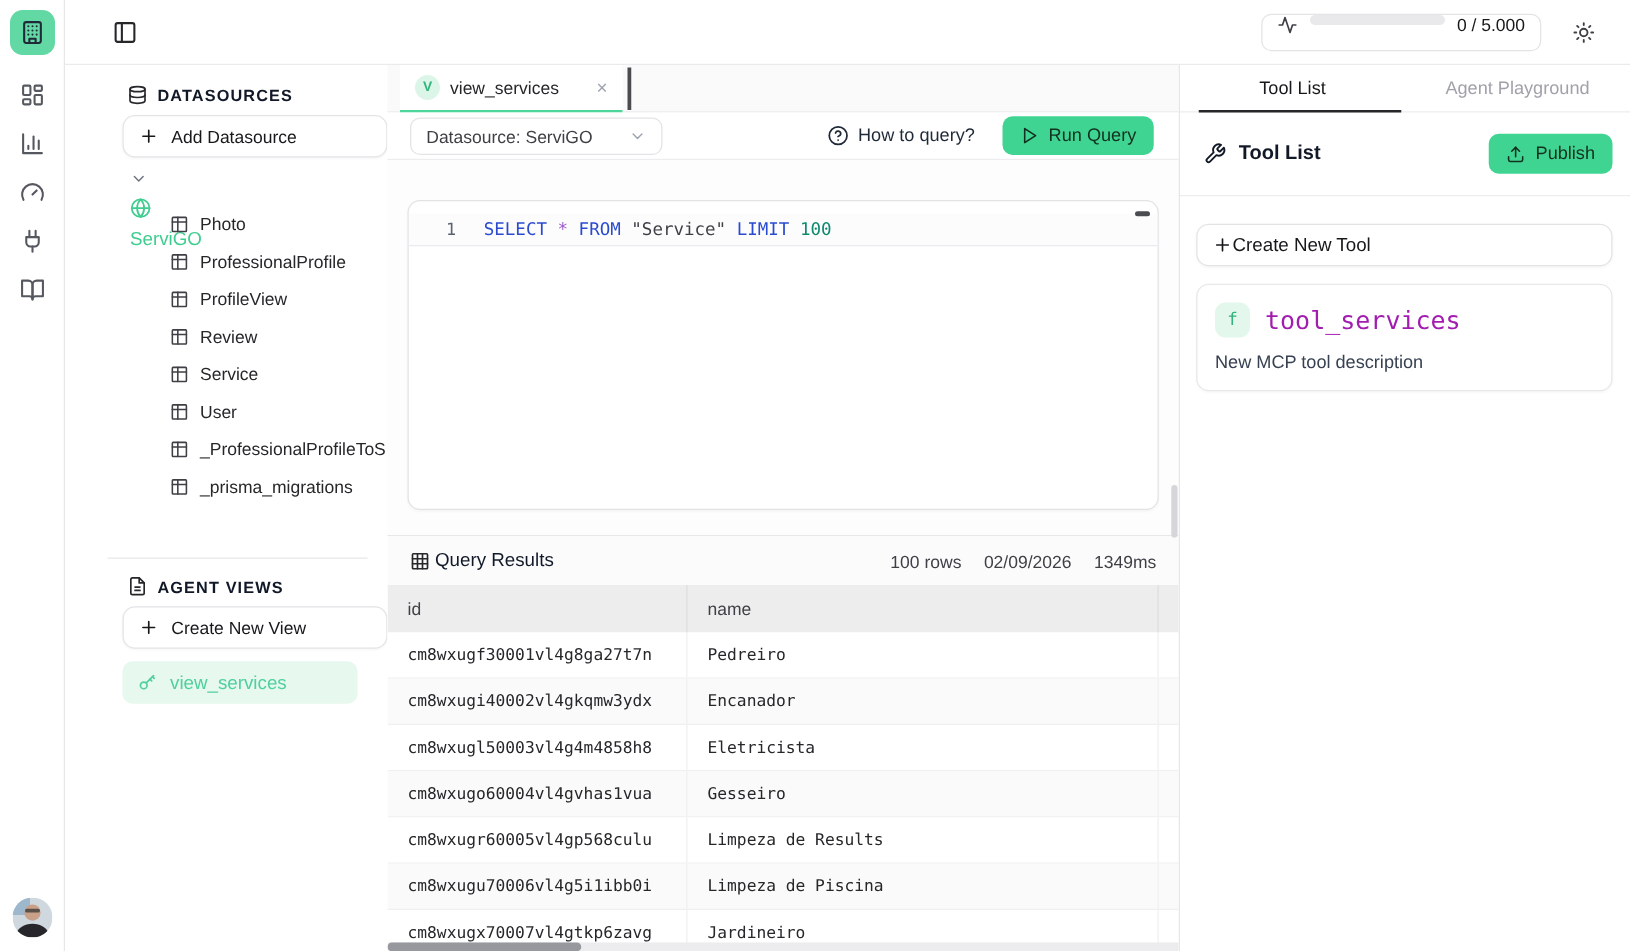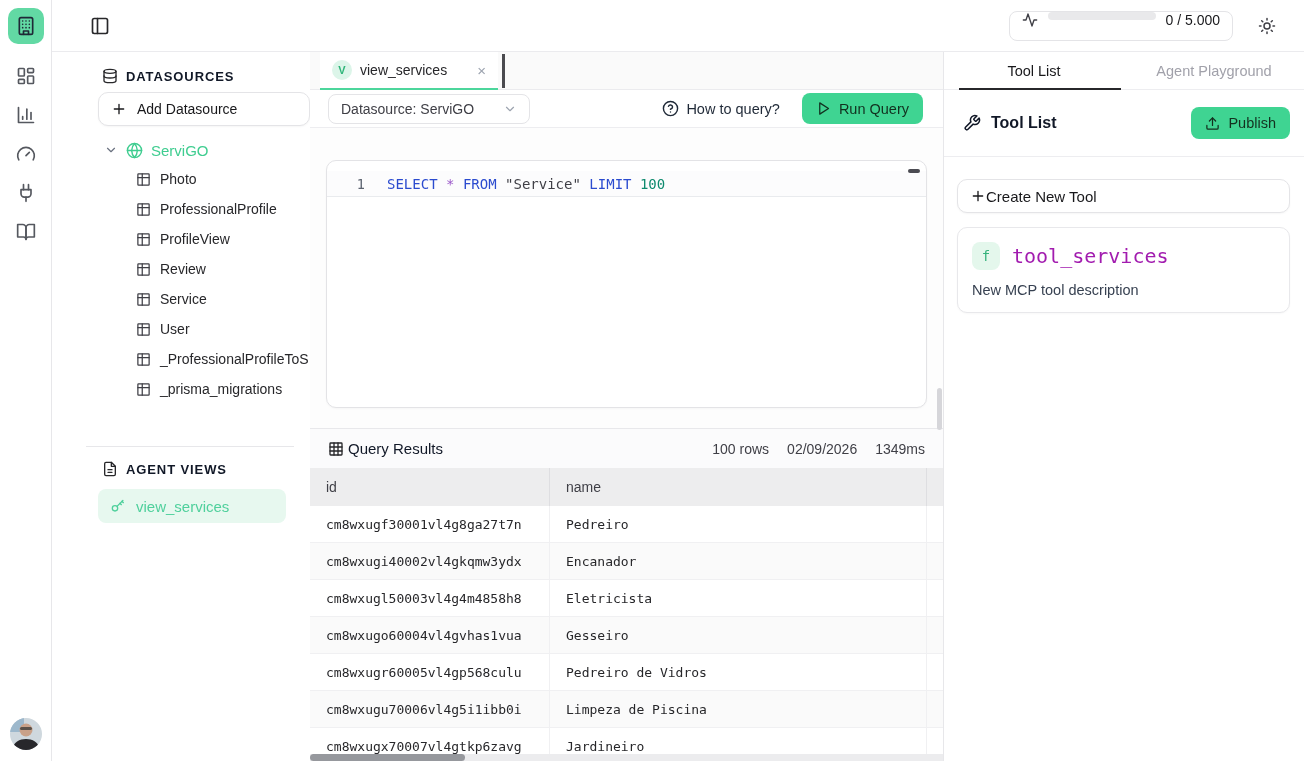--- a/index.html
+++ b/index.html
@@ -31,21 +31,21 @@
 
   
   #sidebar { position:absolute; left:68px; top:52px; width:258px; height:709px; background:#fff;
     border-right:6px solid #3b82f6; padding:14px 26px 0 18px; overflow:hidden; }
   .sec-header { display:flex; align-items:center; gap:8px; height:20px; margin:0 0 6px 16px;
     font-size:13px; font-weight:bold; letter-spacing:.9px; color:#111827; }
   .sec-header svg { color:#27272a; }
   .side-btn { display:flex; align-items:center; gap:10px; width:212px; margin-left:12px; height:34px;
     background:#fff; border:1px solid #e4e4e7; border-radius:10px; padding:0 12px;
     font-size:14px; color:#18181b; box-shadow:0 1px 2px rgba(0,0,0,.04); cursor:pointer; }
-  .src-row { display:flex; align-items:center; gap:8px; height:28px; margin:10px 0 0 18px; cursor:pointer; }
+  .src-row { display:flex; gap:8px; height:28px; margin:10px 0 0 18px; cursor:pointer;flex-direction:column; }
   .src-row .chev { color:#6b7280; }
   .src-name { font-size:15px; color:#3fcd90; }
   .tbl-row { display:flex; align-items:center; gap:9px; height:30px; margin-left:50px;
     font-size:14px; color:#27272a; cursor:pointer; white-space:nowrap; }
   .tbl-row svg { color:#3f3f46; flex:none; }
   .side-divider { border-top:1px solid #e7e7ea; margin:42px 0 12px 0; }
   .view-pill { display:flex; align-items:center; gap:10px; width:188px; height:34px; margin:10px 0 0 12px;
     background:#e7f8ef; border-radius:8px; padding:0 12px; font-size:15px; color:#4fd09c; cursor:pointer; }
   .side-scrollthumb { position:absolute; right:3px; top:326px; width:4px; height:76px;
     background:#ececee; border-radius:2px; cursor:pointer; }
@@ -344,20 +344,28 @@
   <div class="sec-header">
     <span>
         <svg width="16" height="16" viewBox="0 0 24 24" fill="none" stroke="currentColor" stroke-width="2" stroke-linecap="round" stroke-linejoin="round">
           <path d="M14 2H6a2 2 0 0 0-2 2v16a2 2 0 0 0 2 2h12a2 2 0 0 0 2-2V8z"></path>
           <path d="M14 2v6h6"></path>
           <path d="M9 13h6M9 17h6"></path>
         </svg>
       </span>
     <span>AGENT VIEWS</span>
   </div>
+  <button class="side-btn">
+    <span>
+        <svg width="16" height="16" viewBox="0 0 24 24" fill="none" stroke="currentColor" stroke-width="2" stroke-linecap="round">
+          <path d="M12 5v14M5 12h14"></path>
+        </svg>
+      </span>
+    <span>Create New View</span>
+  </button>
   <div>
 
       <div class="view-pill">
         <span>
           <svg width="16" height="16" viewBox="0 0 24 24" fill="none" stroke="#4fd09c" stroke-width="2" stroke-linecap="round" stroke-linejoin="round">
             <circle cx="7.5" cy="15.5" r="4"></circle>
             <path d="m10.85 12.15 8.5-8.5"></path>
             <path d="m18 5 2 2"></path>
             <path d="m15 8 2 2"></path>
           </svg>
@@ -464,21 +472,21 @@
           </div>
 
           <div class="qr-row mono">
             <div class="qr-cell col-id">cm8wxugo60004vl4gvhas1vua</div>
             <div class="qr-cell col-name">Gesseiro</div>
             <div class="qr-cell col-clip">g</div>
           </div>
 
           <div class="qr-row mono">
             <div class="qr-cell col-id">cm8wxugr60005vl4gp568culu</div>
-            <div class="qr-cell col-name">Pedreiro de Vidros</div>
+            <div class="qr-cell col-name">Limpeza de Results</div>
             <div class="qr-cell col-clip">l</div>
           </div>
 
           <div class="qr-row mono">
             <div class="qr-cell col-id">cm8wxugu70006vl4g5i1ibb0i</div>
             <div class="qr-cell col-name">Limpeza de Piscina</div>
             <div class="qr-cell col-clip">l</div>
           </div>
 
           <div class="qr-row mono">

